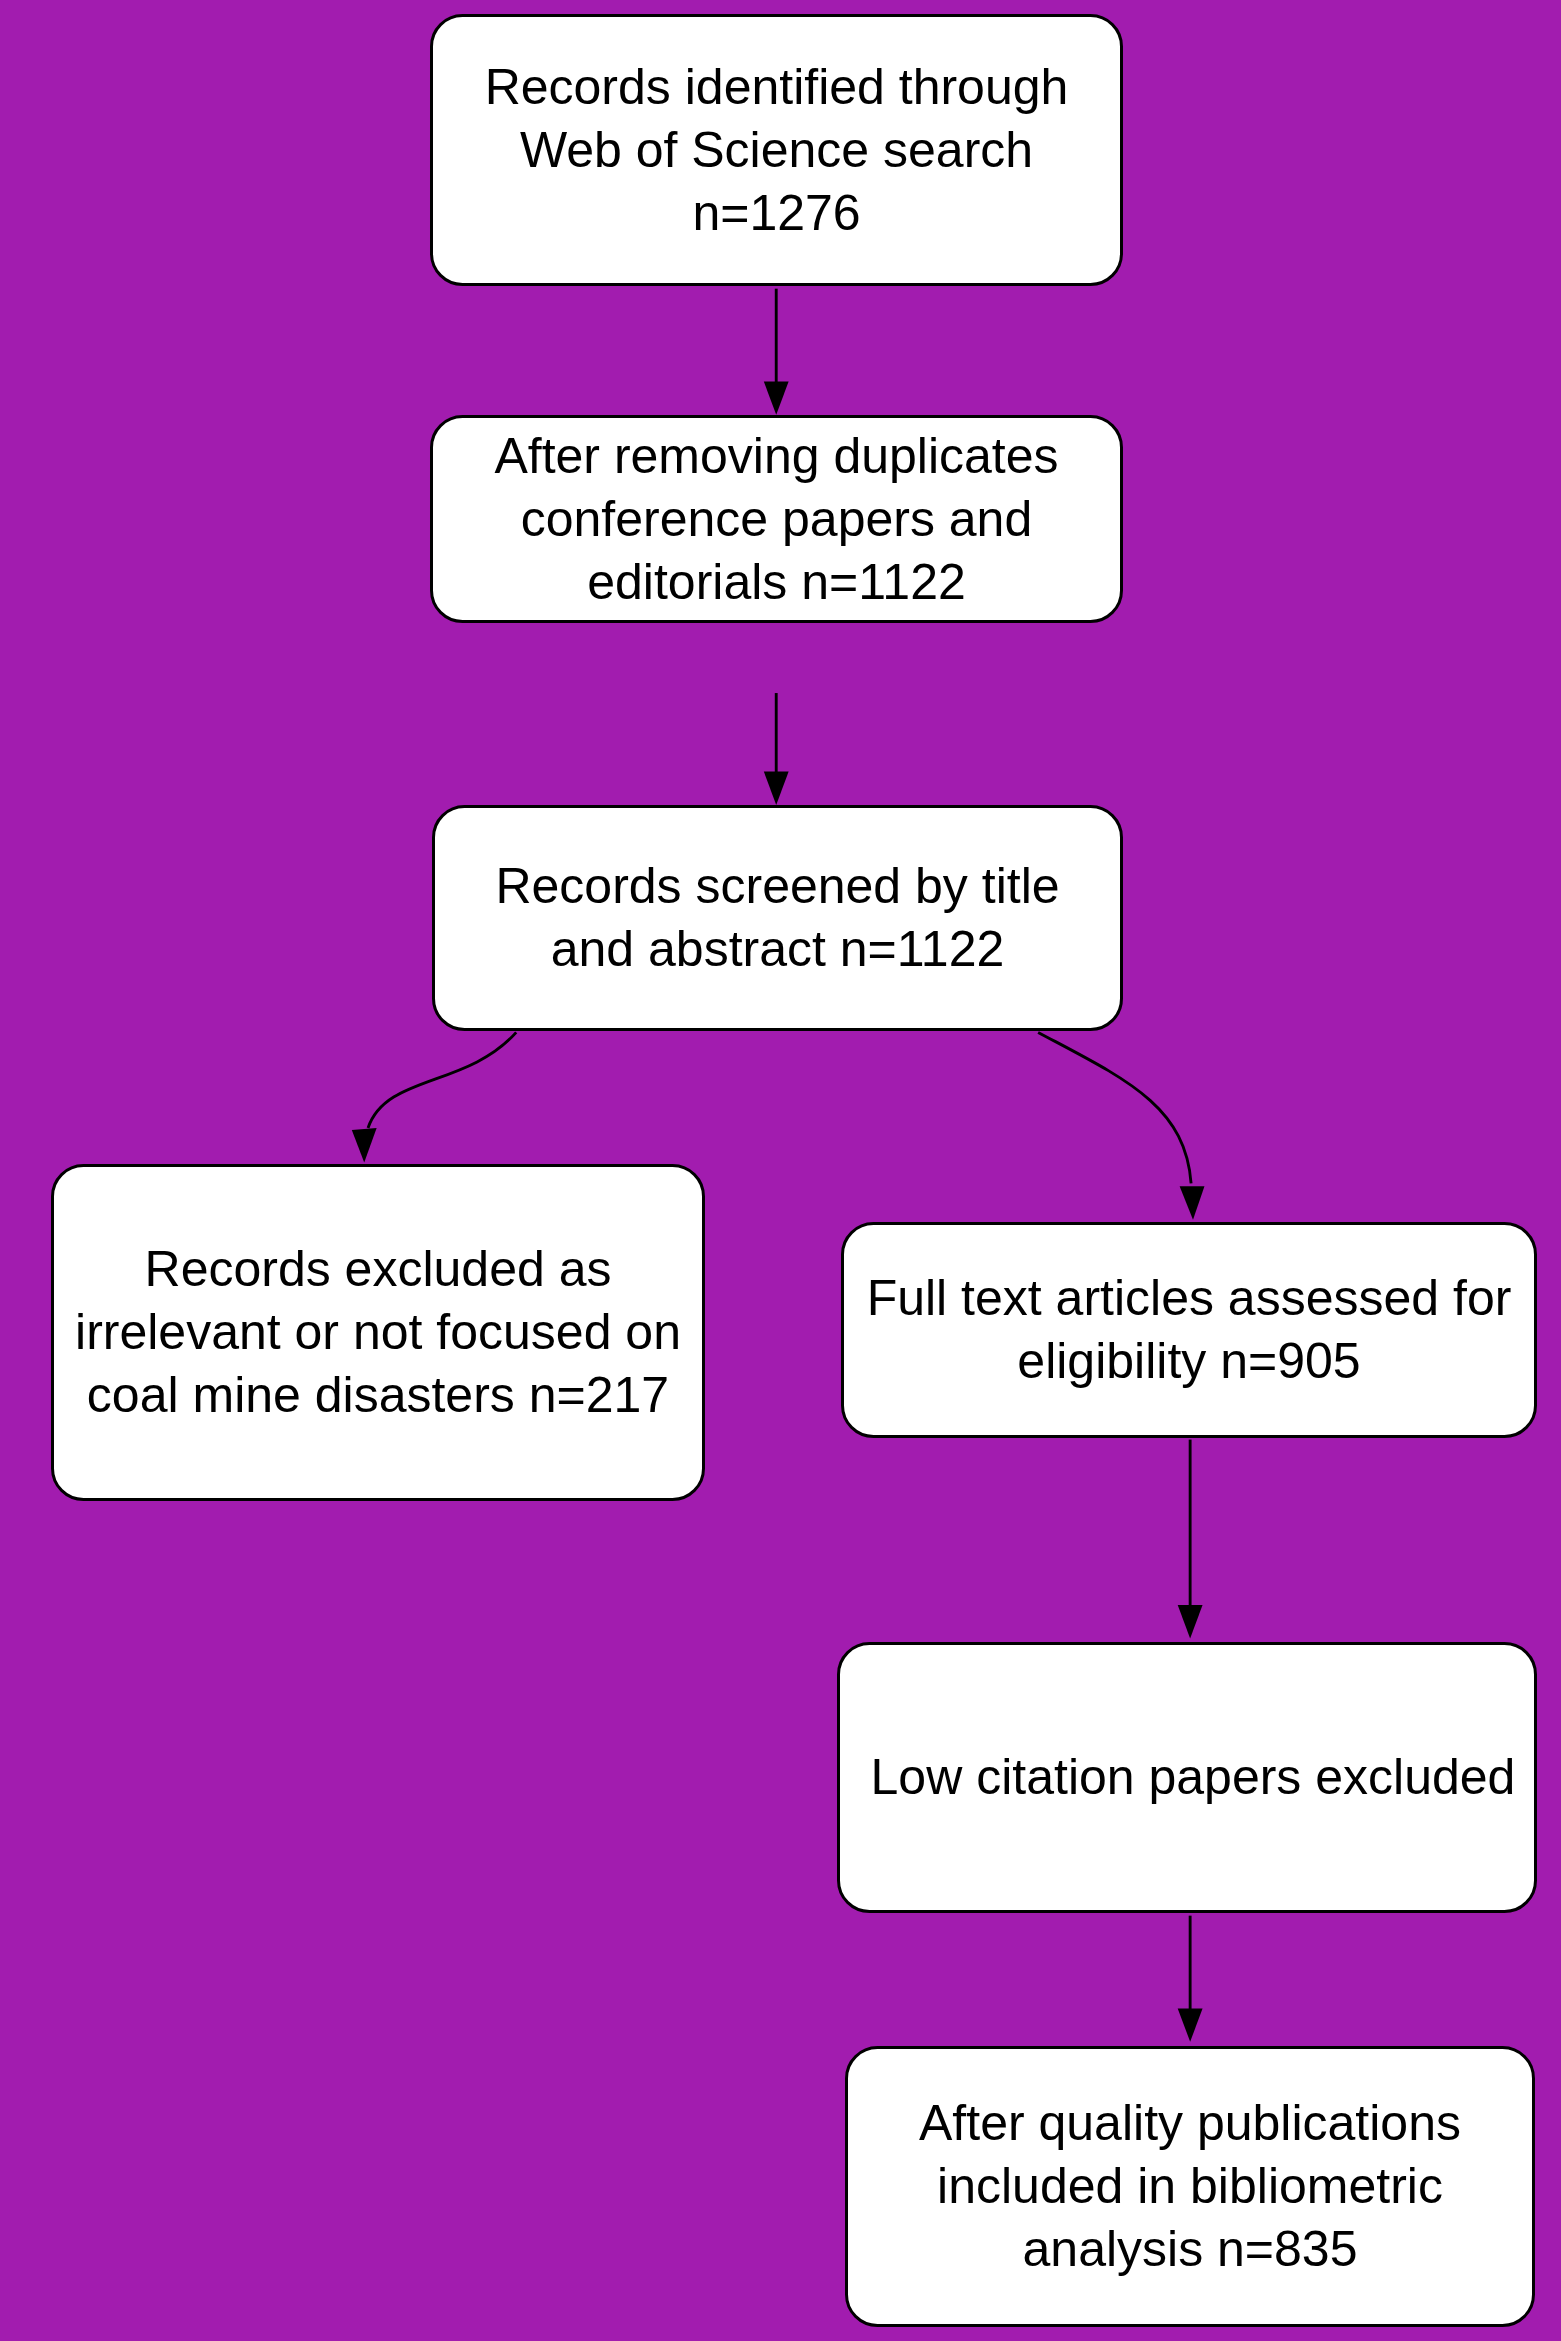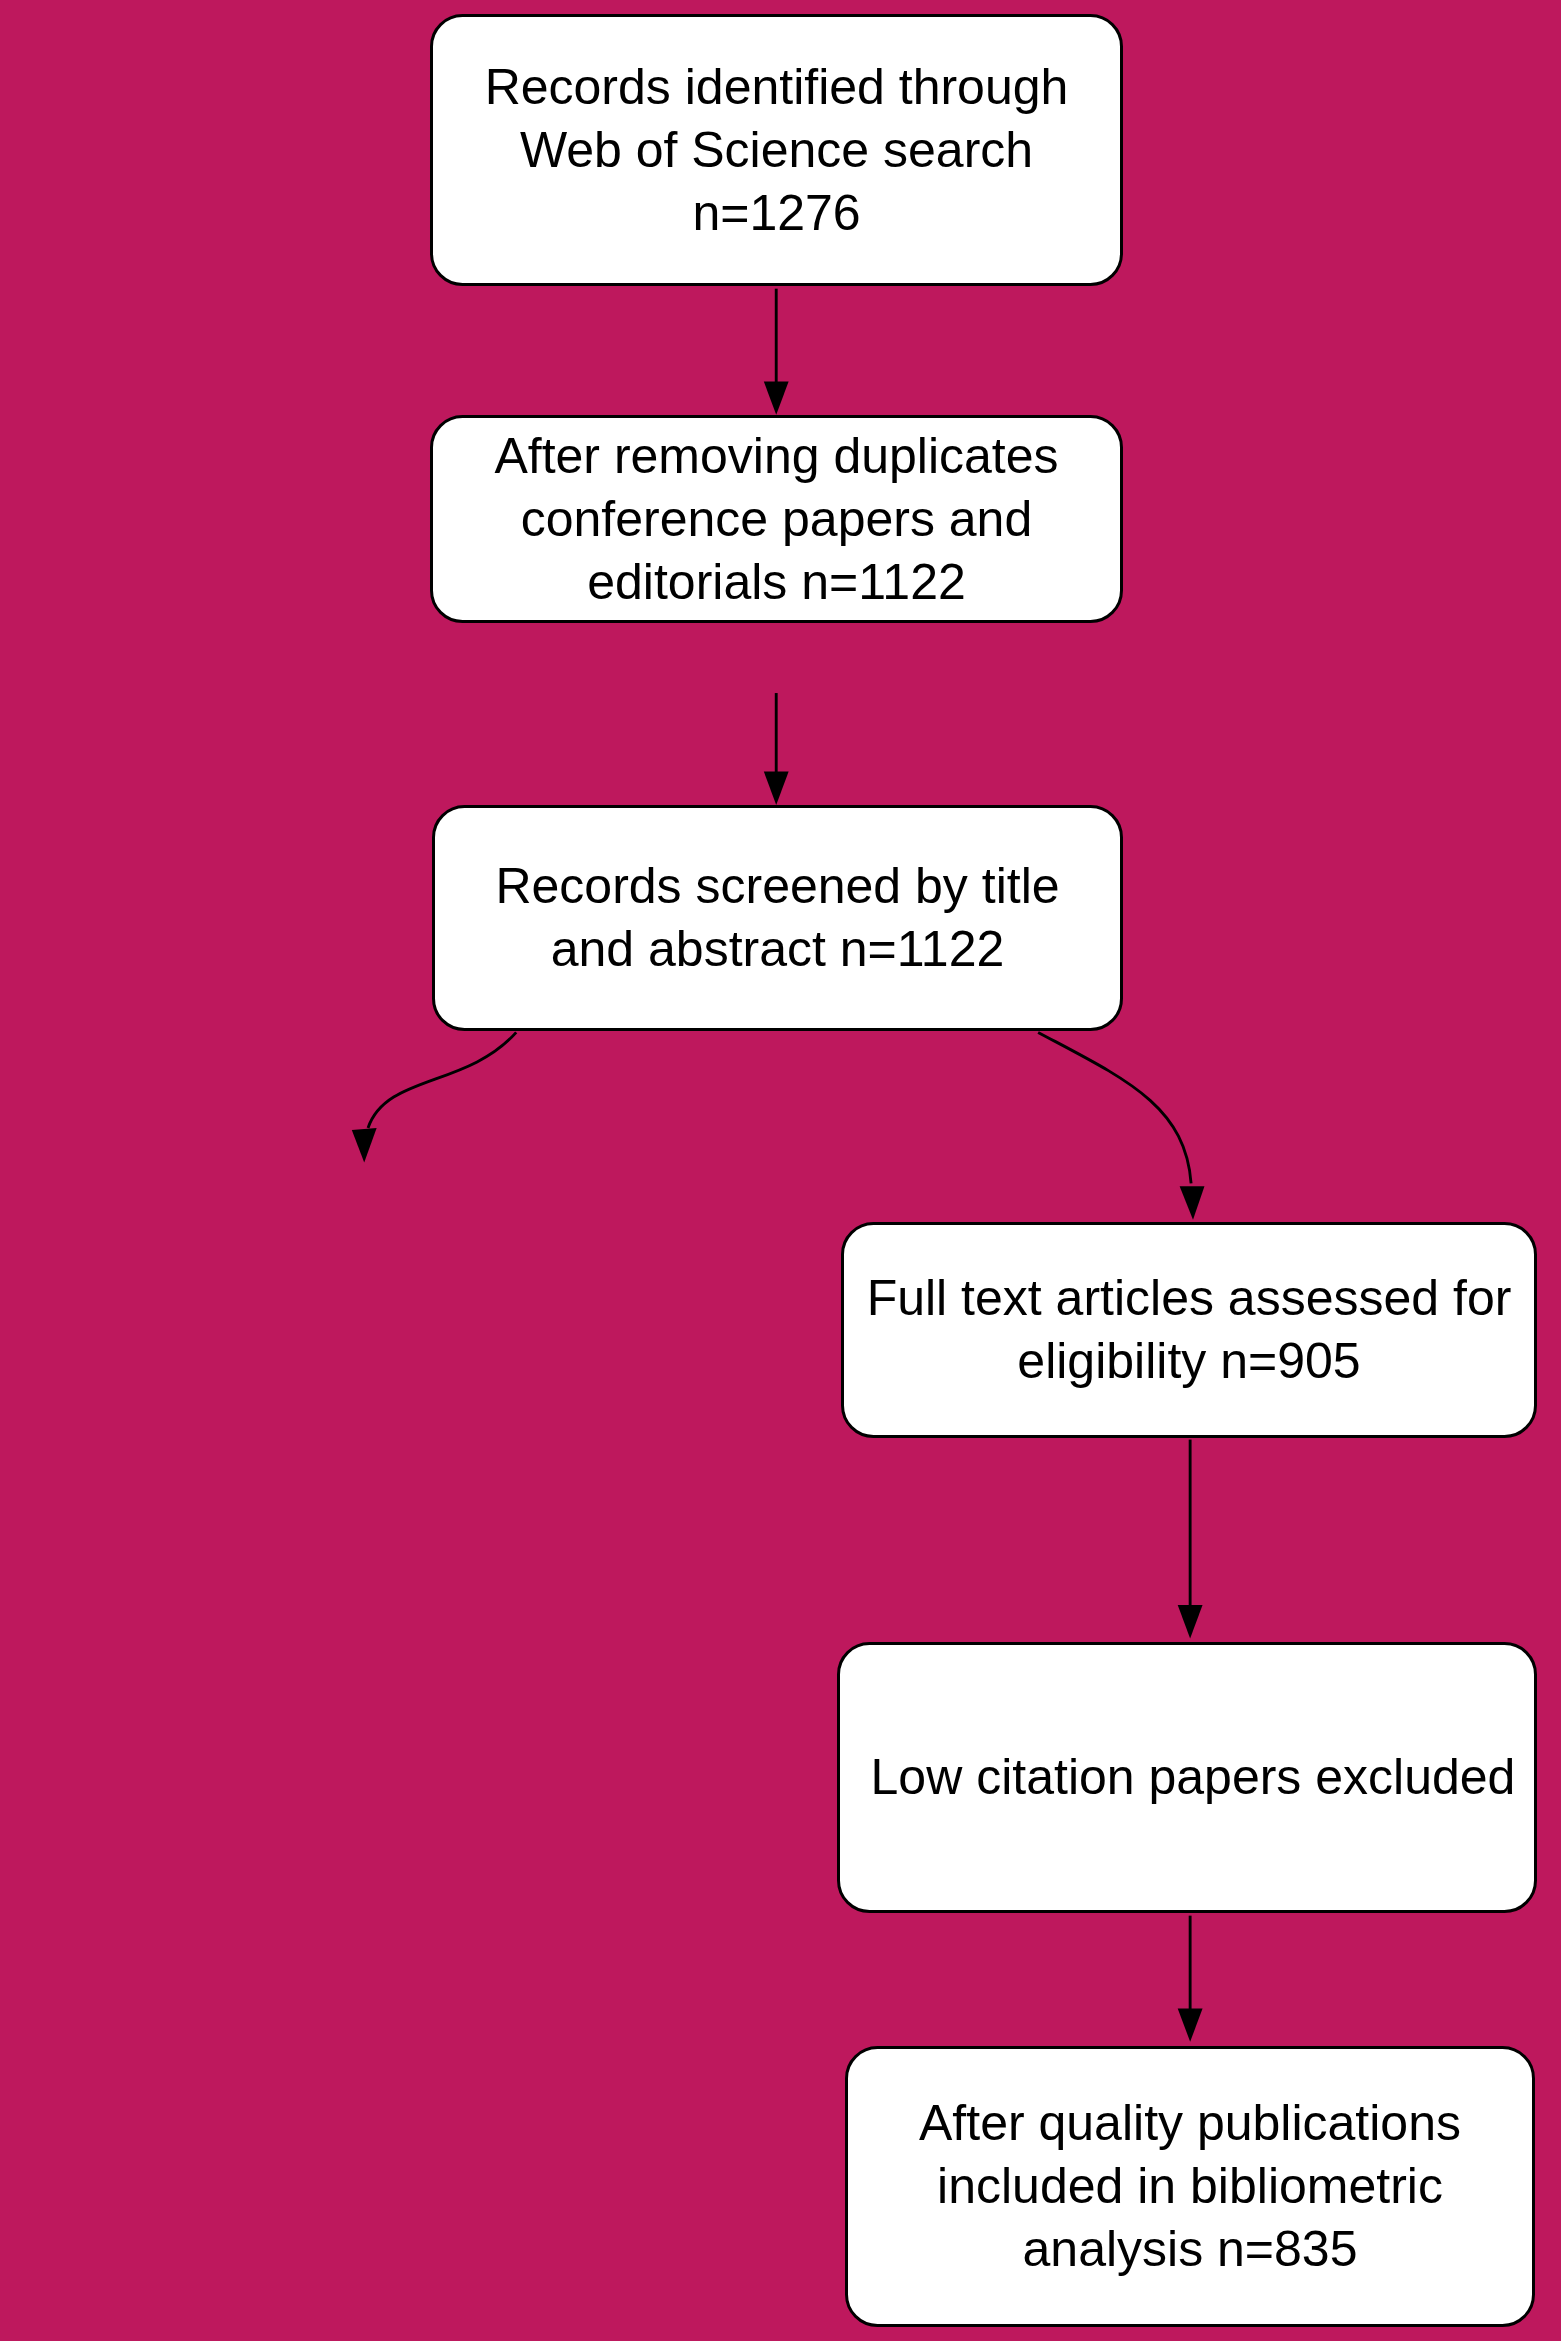--- a/index.html
+++ b/index.html
@@ -4,21 +4,21 @@
 <style>
   html, body {
     margin: 0;
     padding: 0;
     background: #ffffff;
   }
   #canvas {
     position: relative;
     width: 1562px;
     height: 2342px;
-    background: #be185d;
+    background: #a21caf;
     font-family: "Liberation Sans", "DejaVu Sans", sans-serif;
     color: #000000;
     overflow: hidden;
   }
   #connectors {
     position: absolute;
     left: 0;
     top: 0;
     width: 1562px;
     height: 2342px;
@@ -91,20 +91,25 @@
     <div class="line">After removing duplicates</div>
     <div class="line">conference papers and</div>
     <div class="line">editorials n=1122</div>
   </div>
 
   <div class="node" style="left:432px; top:805px; width:691px; height:226px;">
     <div class="line">Records screened by title</div>
     <div class="line">and abstract n=1122</div>
   </div>
 
+  <div class="node" style="left:51px; top:1164px; width:654px; height:337px;">
+    <div class="line">Records excluded as</div>
+    <div class="line">irrelevant or not focused on</div>
+    <div class="line">coal mine disasters n=217</div>
+  </div>
 
   <div class="node" style="left:841px; top:1222px; width:696px; height:216px;">
     <div class="line">Full text articles assessed for</div>
     <div class="line">eligibility n=905</div>
   </div>
 
   <div class="node" style="left:837px; top:1642px; width:700px; height:271px;padding-left:12px;">
     <div class="line">Low citation papers excluded</div>
   </div>
 

